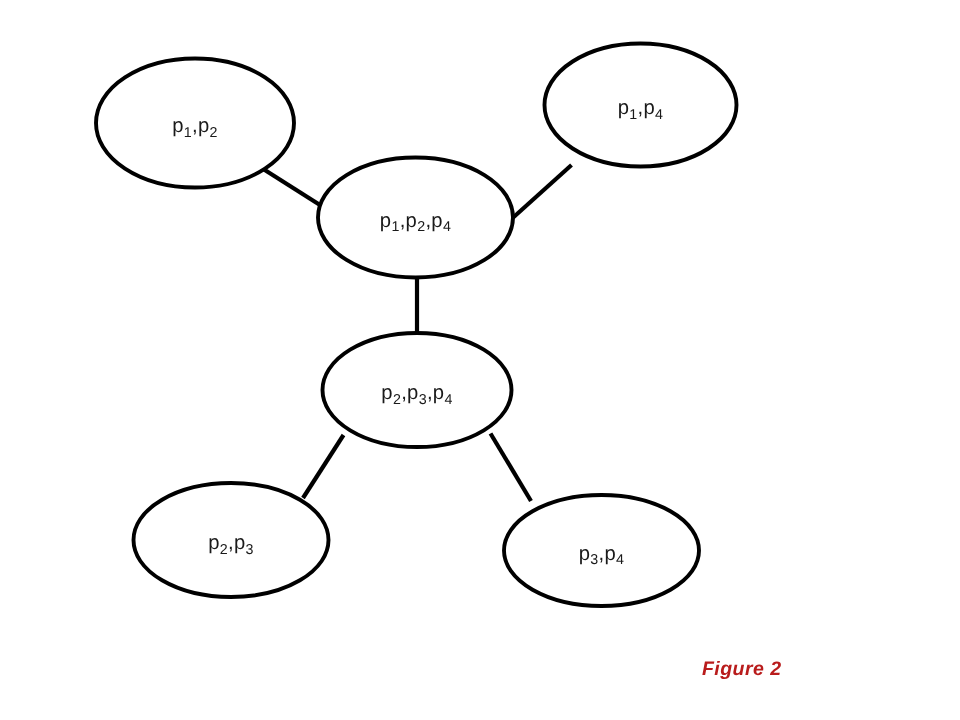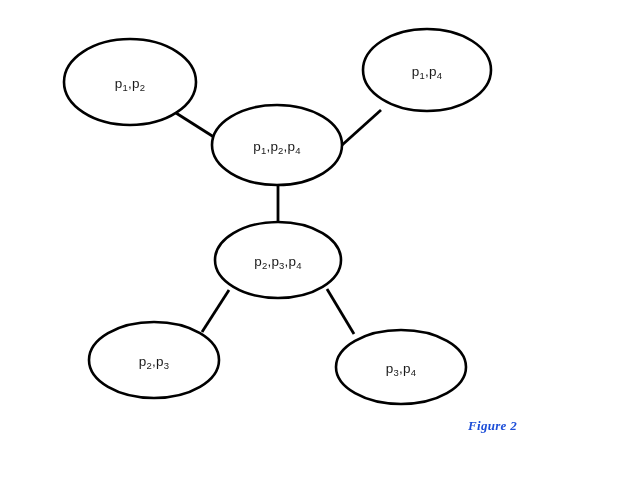--- a/index.html
+++ b/index.html
@@ -41,26 +41,26 @@
     text-anchor: middle;
     dominant-baseline: middle;
     letter-spacing: 0.2px;
   }
   .node-label tspan.sub {
     font-size: 9.5px;
   }
   .figure-caption {
     position: absolute;
     left: 468px;
-    top: 418px;
-    font-family: Liberation Serif, serif;
+    top: 438px;
+    font-family: Liberation Sans, sans-serif;
     font-size: 13px;
     font-weight: bold;
     font-style: italic;
-    color: #1d4ed8;
+    color: #b91c1c;
     white-space: nowrap;
     letter-spacing: 0.3px;
   }
 </style>
 </head>
 <body>
 
 <svg id="diagram-canvas" viewBox="0 0 640 480">
 
   <g>

